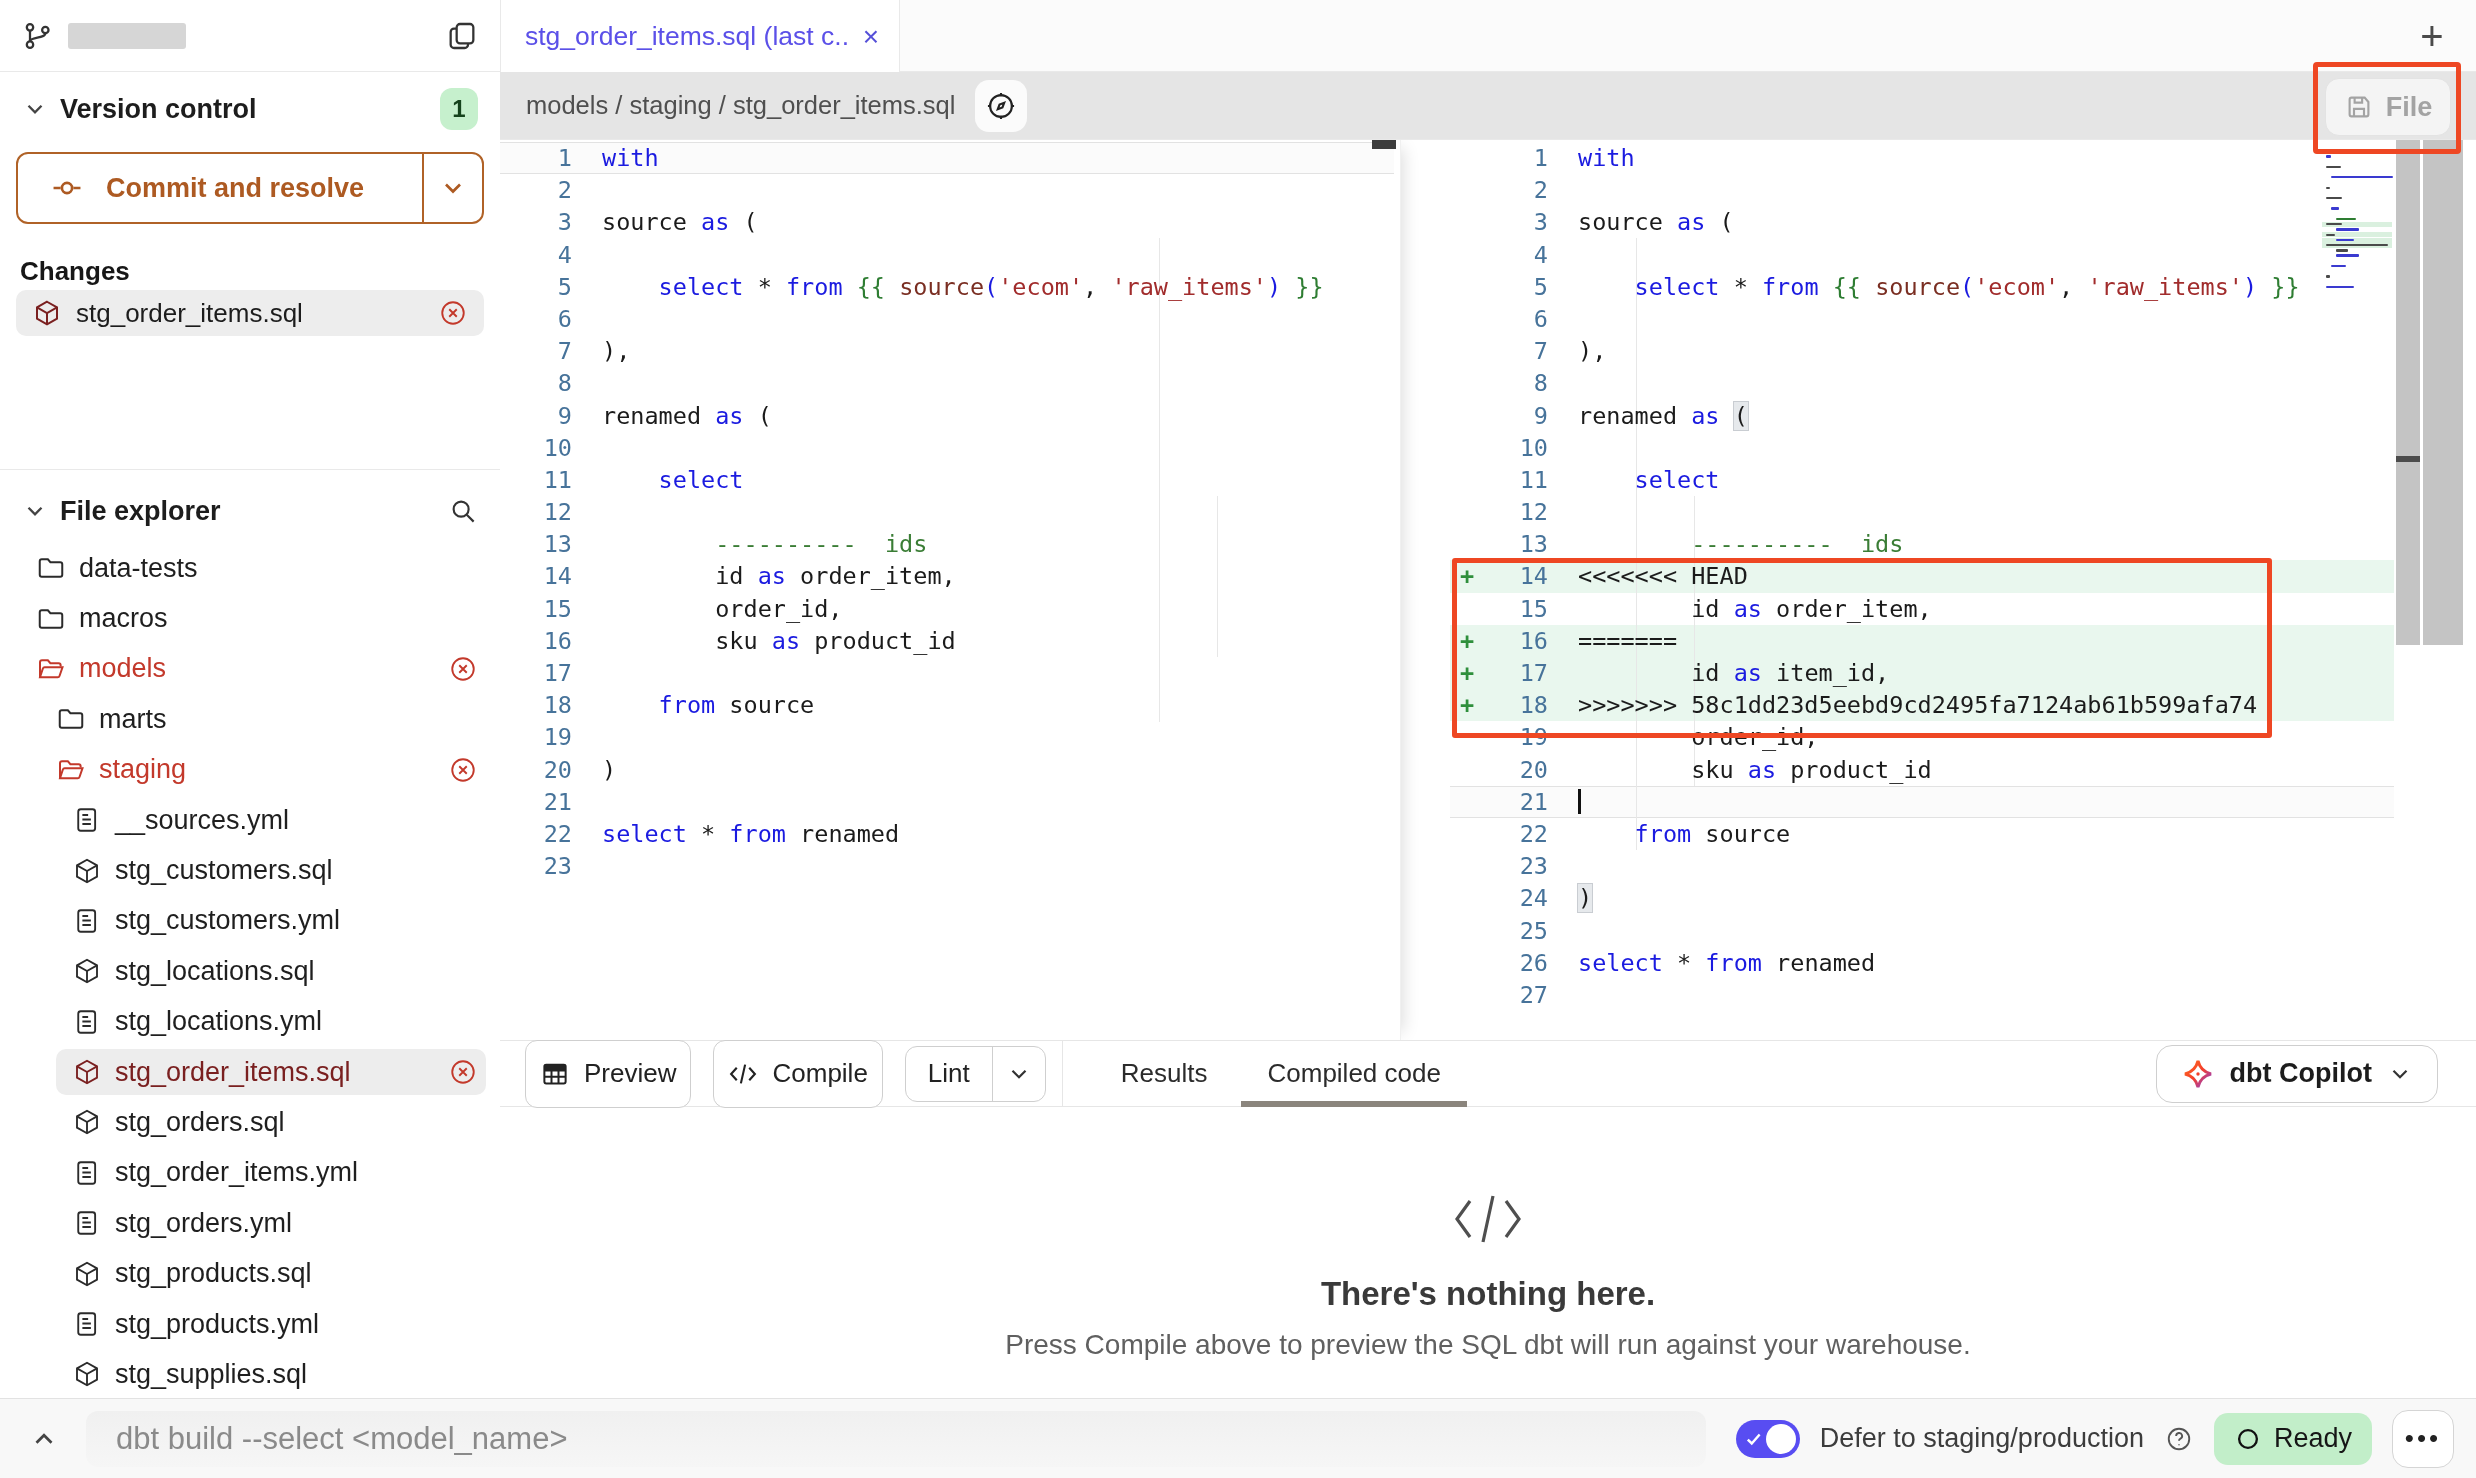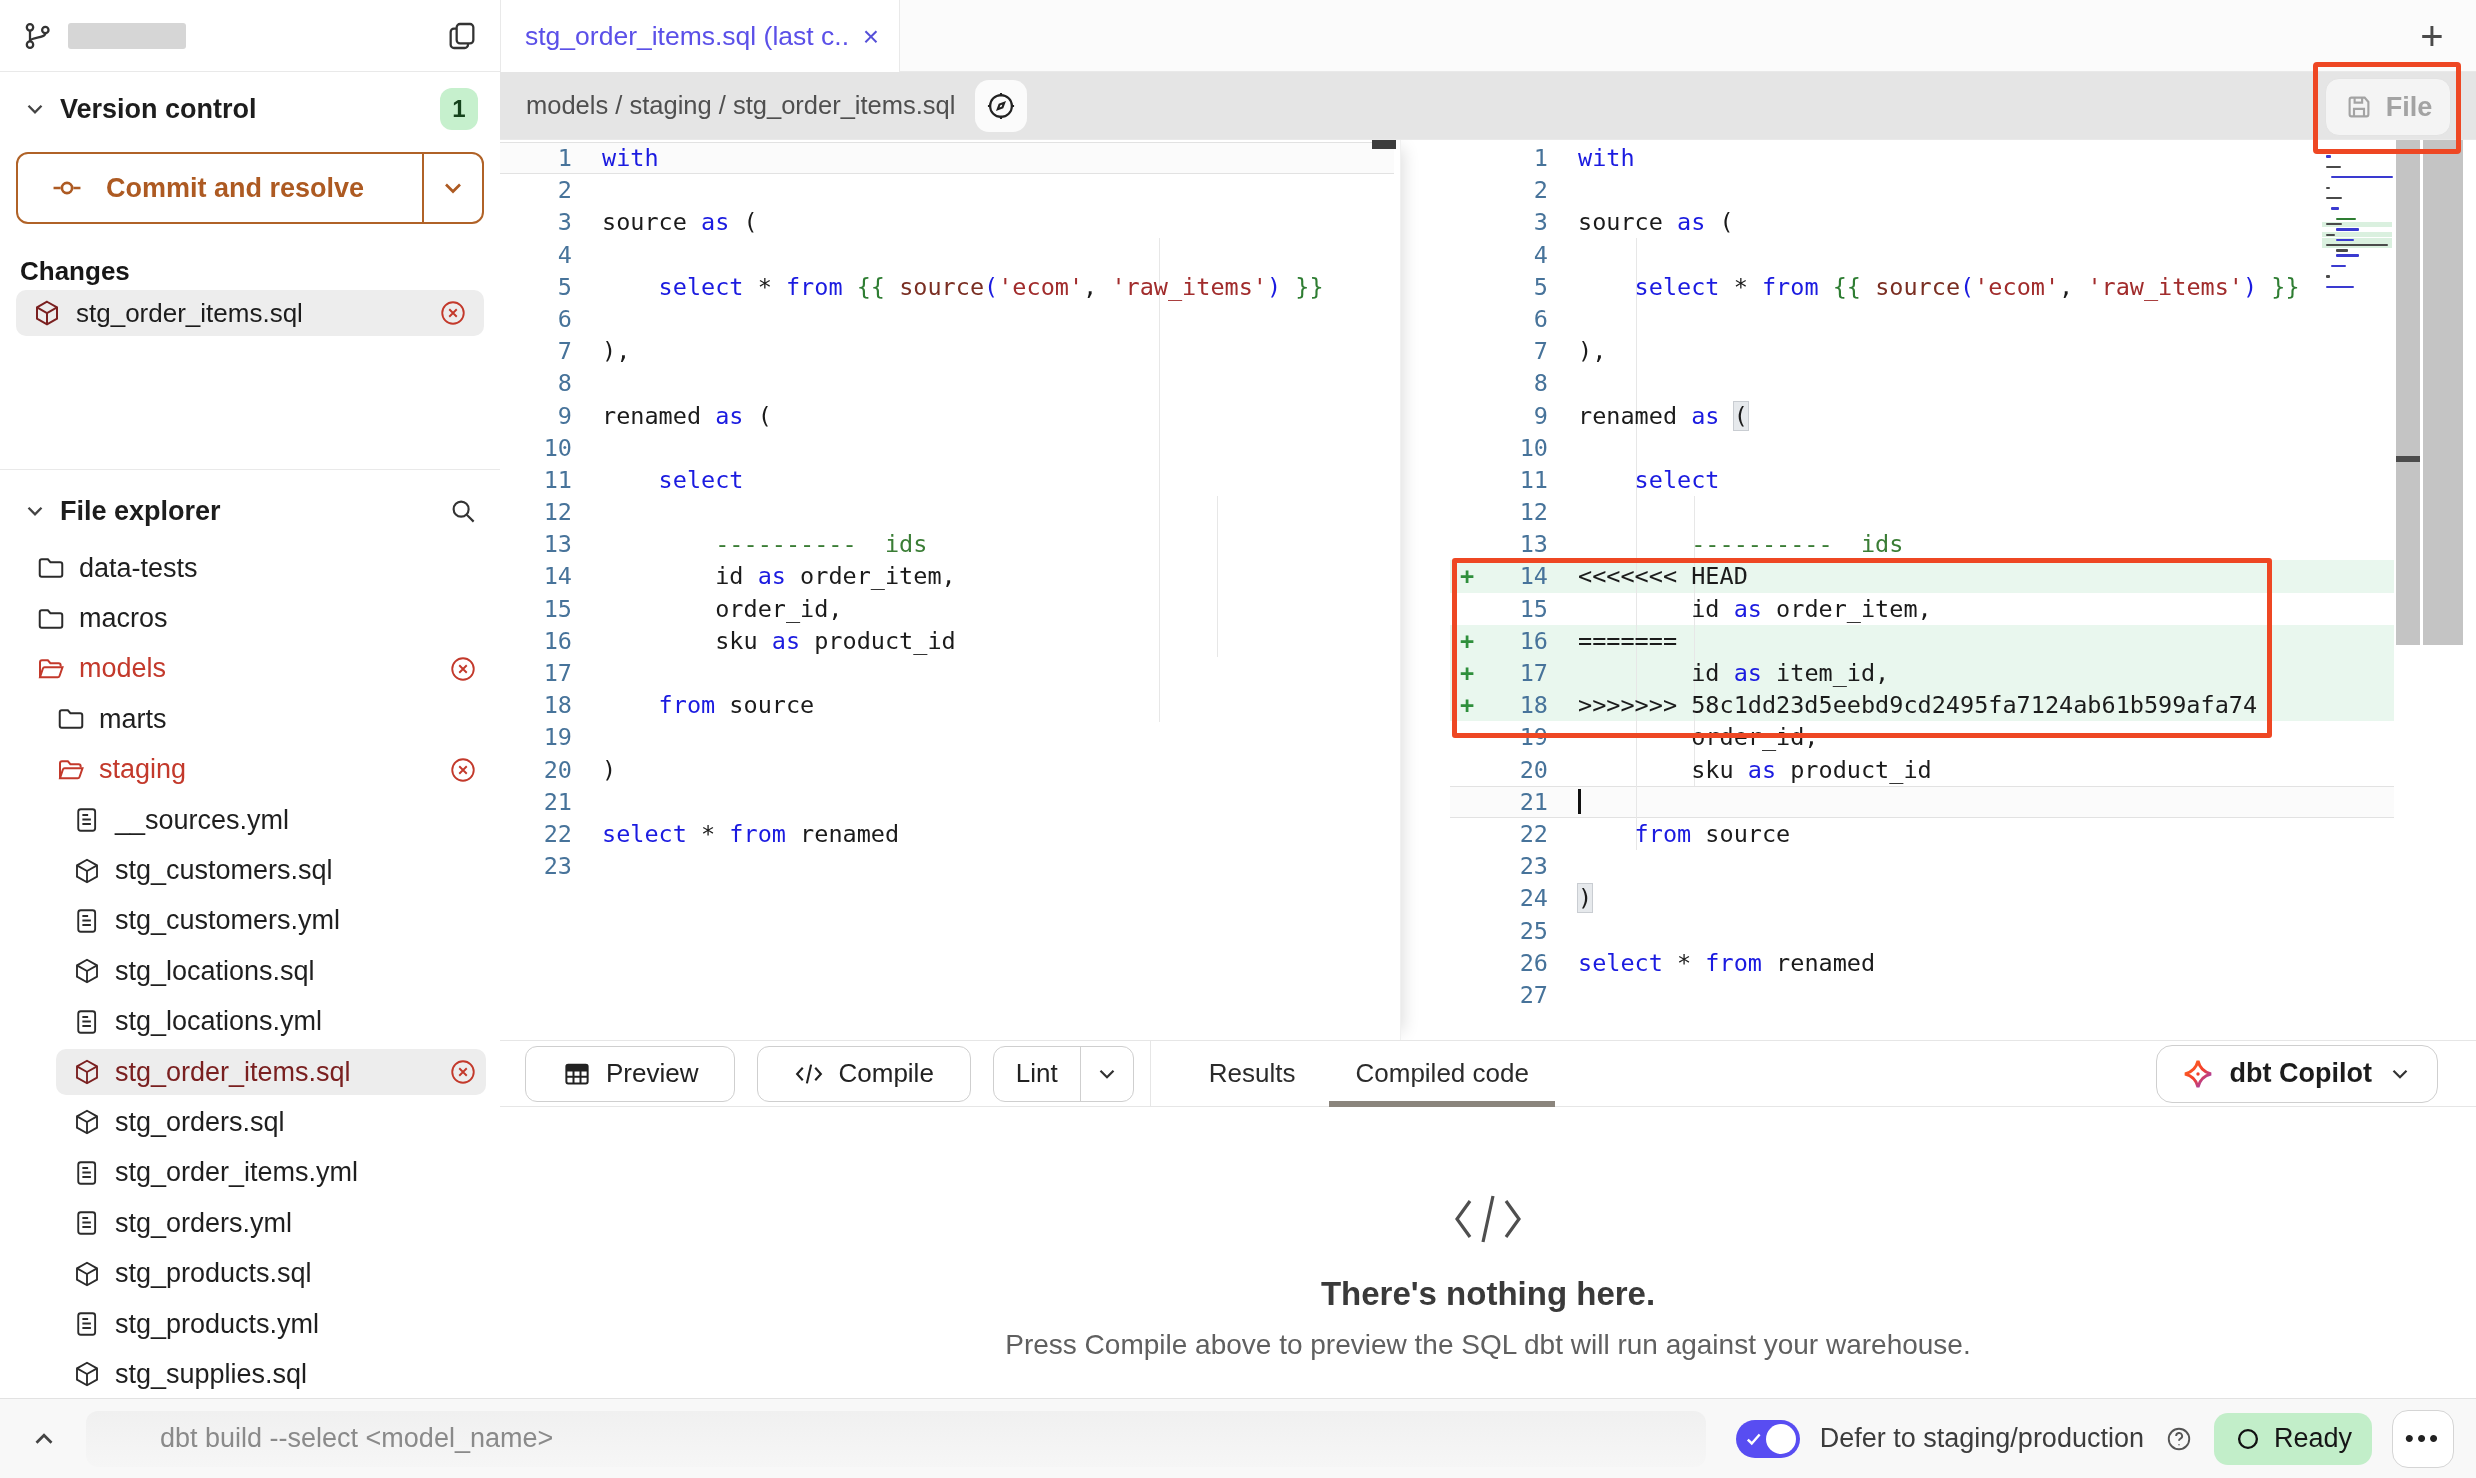--- a/index.html
+++ b/index.html
@@ -107,22 +107,22 @@
   .save-btn{position:absolute;left:1825px;top:78px;width:124px;height:56px;background:#f4f4f4;
             border:1px solid #e3e3e3;border-radius:14px;display:flex;align-items:center;justify-content:center;
             gap:12px;z-index:11;cursor:default;}
   .save-btn .lbl{font-size:27px;font-weight:600;color:#a3a3a3;}
 
   
   .bottom-panel{position:absolute;left:0;top:1040px;right:0;height:358px;background:#fff;
                 border-top:1px solid #e6e6e6;box-sizing:border-box;}
   .bp-toolbar{position:relative;height:66px;border-bottom:1px solid #e6e6e6;display:flex;
               align-items:center;padding-left:25px;box-sizing:border-box;}
-  .bp-btn{height:56px;border:1.5px solid #cfcfcf;border-radius:12px;background:#fff;display:flex;
-          align-items:center;padding:0 36px;gap:14px;font-size:26px;color:#222;cursor:pointer;box-sizing:border-box;}
+  .bp-btn{height:68px;border:1.5px solid #cfcfcf;border-radius:12px;background:#fff;display:flex;
+          align-items:center;padding:0 14px;gap:14px;font-size:26px;color:#222;cursor:pointer;box-sizing:border-box;}
   .bp-btn + .bp-btn{margin-left:22px;}
   .lint-split{height:56px;border:1.5px solid #cfcfcf;border-radius:12px;display:flex;align-items:stretch;
               margin-left:22px;box-sizing:border-box;overflow:hidden;background:#fff;}
   .lint-main{display:flex;align-items:center;padding:0 22px;font-size:26px;color:#222;cursor:pointer;}
   .lint-chev{width:52px;border-left:1.5px solid #cfcfcf;display:flex;align-items:center;justify-content:center;cursor:pointer;}
   .bp-divider{width:1px;align-self:stretch;background:#e6e6e6;margin-left:16px;}
   .bp-tab{position:relative;height:100%;display:flex;align-items:center;font-size:26px;color:#2b2b2b;cursor:pointer;}
   .bp-tab.results{margin-left:58px;}
   .bp-tab.compiled{margin-left:60px;}
   .bp-tab.active::after{content:"";position:absolute;left:-26px;right:-26px;bottom:-1px;height:6px;background:#8b857d;}
@@ -134,21 +134,21 @@
   .empty-title{font-size:33px;font-weight:700;color:#3a3a3a;margin-top:30px;}
   .empty-sub{font-size:28px;color:#606060;margin-top:16px;}
 
   
   .statusbar{position:absolute;left:0;bottom:0;right:0;height:80px;background:#f8f8f8;
              border-top:1px solid #e2e2e2;box-sizing:border-box;display:flex;align-items:center;
              padding:0 22px;gap:20px;}
   .sb-chevup{width:44px;height:44px;display:flex;align-items:center;justify-content:center;cursor:pointer;}
   .cmd-field{flex:1;height:56px;background:linear-gradient(#f0f0f0,#f6f6f6);border-radius:12px;
              display:flex;align-items:center;padding-left:30px;margin-right:10px;cursor:text;}
-  .cmd-field .ph{font-size:27px;color:#8a8a8a;margin-left:44px;}
+  .cmd-field .ph{font-size:31px;color:#8a8a8a;}
   .toggle{position:relative;width:64px;height:38px;border-radius:19px;background:#584df2;flex:0 0 auto;cursor:pointer;}
   .toggle .knob{position:absolute;right:4px;top:4px;width:30px;height:30px;border-radius:50%;background:#fff;}
   .toggle .chk{position:absolute;left:9px;top:10px;}
   .defer-label{font-size:27px;color:#3c3c3c;white-space:nowrap;}
   .ready-pill{height:52px;background:#c2eec9;border-radius:14px;display:flex;align-items:center;
               padding:0 20px;gap:12px;cursor:default;}
   .ready-pill .lbl{font-size:27px;color:#161616;font-weight:500;}
   .ellipsis-btn{width:62px;height:58px;border:1.5px solid #d5d5d5;border-radius:16px;background:#fff;
                 display:flex;align-items:center;justify-content:center;font-size:26px;letter-spacing:3px;
                 color:#222;cursor:pointer;box-sizing:border-box;}

